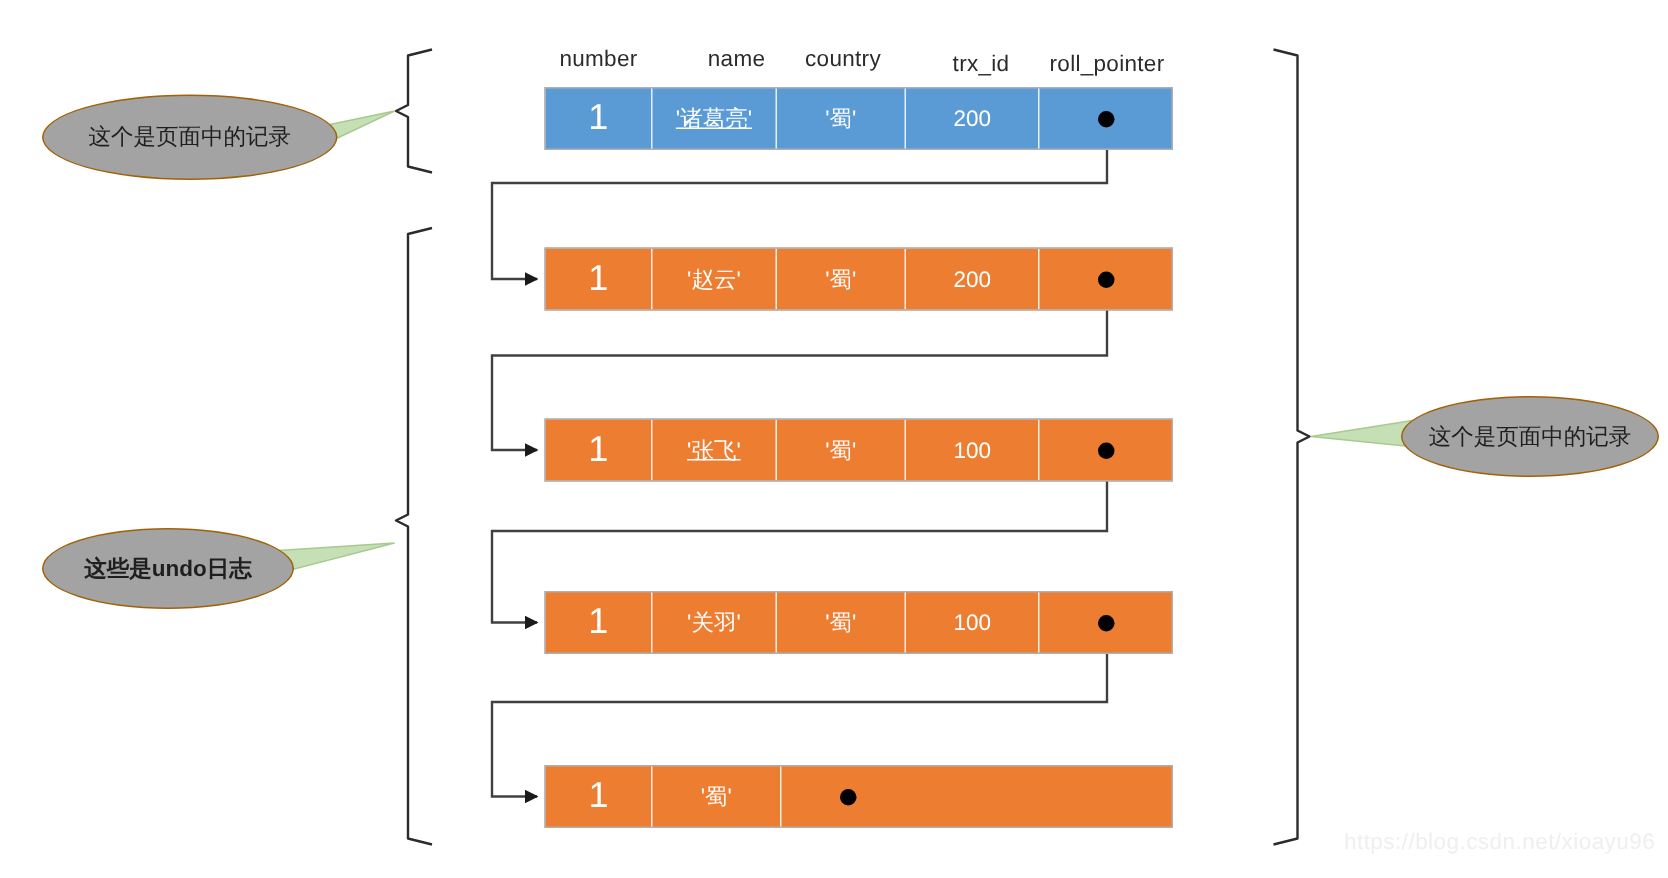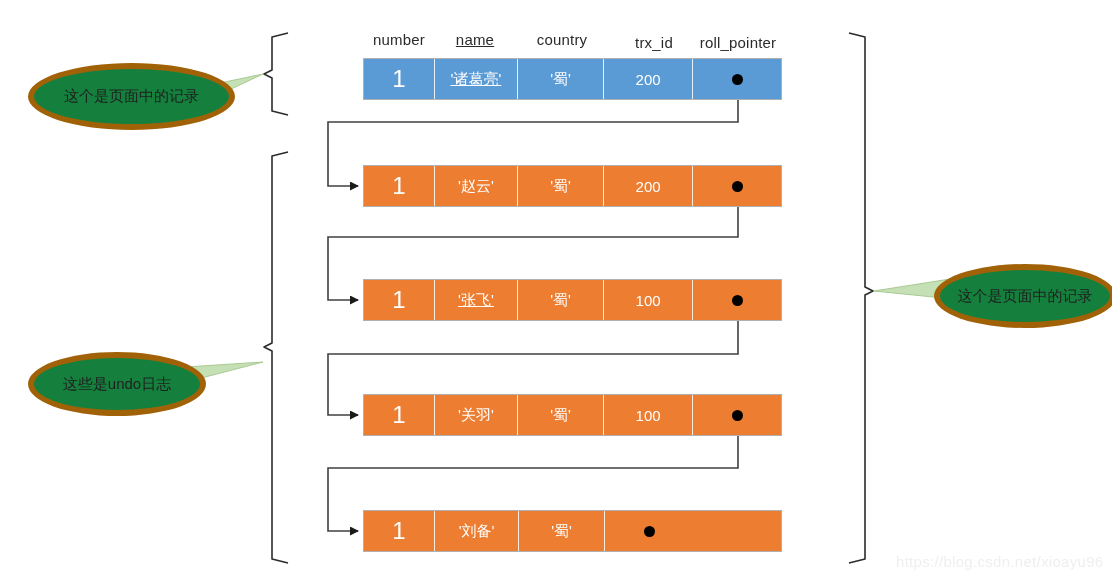--- a/index.html
+++ b/index.html
@@ -49,22 +49,22 @@
   .cell.num{font-size:24px;font-weight:300;}
   .cell.ptr{font-size:0;}
   .dot{
     width:11px;height:11px;border-radius:50%;
     background:#000000;display:block;
   }
 
   
   .callout{
     position:absolute;
-    background:#15803d;
-    border:6px solid #a16207;
+    background:#a3a3a3;
+    border:1px solid #a16207;
     border-radius:50%/50%;
     display:flex;
     align-items:center;
     justify-content:center;
     color:#1f1f1f;
     font-size:15px;
     white-space:nowrap;
     z-index:5;
     text-align:center;
   }
@@ -122,21 +122,21 @@
     <g>
       <path d="M738,300 L738,354 L328,354 L328,415 L358,415" fill="none" stroke="#404040" stroke-width="1.6" marker-end="url(#arrowHead)"></path>
     </g>
 
     <g>
       <path d="M738,415 L738,468 L328,468 L328,531 L358,531" fill="none" stroke="#404040" stroke-width="1.6" marker-end="url(#arrowHead)"></path>
     </g>
   </svg>
 
   <div class="col-head" style="left:399px;top:31px;">number</div>
-  <div class="col-head" style="left:475px;top:31px;text-decoration:underline;">name</div>
+  <div class="col-head" style="left:491px;top:31px;">name</div>
   <div class="col-head" style="left:562px;top:31px;text-align:center;">country</div>
   <div class="col-head" style="left:654px;top:34px;">trx_id</div>
   <div class="col-head" style="left:738px;top:34px;">roll_pointer</div>
 
   <div class="record-row blue" style="left:363px;top:58px;width:419px;height:42px;">
     <div class="cell num" style="width:71px;">1</div>
     <div class="cell" style="width:84px;text-decoration:underline;">'诸葛亮'</div>
     <div class="cell" style="width:86px;">'蜀'</div>
     <div class="cell" style="width:90px;">200</div>
     <div class="cell ptr" style="width:88px;">
@@ -169,32 +169,31 @@
     <div class="cell" style="width:84px;">'关羽'</div>
     <div class="cell" style="width:86px;">'蜀'</div>
     <div class="cell" style="width:90px;">100</div>
     <div class="cell ptr" style="width:88px;">
       <span class="dot"></span>
     </div>
   </div>
 
   <div class="record-row orange" style="left:363px;top:510px;width:419px;height:42px;">
     <div class="cell num" style="width:71px;">1</div>
-    <div class="cell" style="width:84px;">'刘备'</div>
     <div class="cell" style="width:86px;">'蜀'</div>
     <div class="cell ptr" style="width:88px;">
       <span class="dot"></span>
     </div>
   </div>
 
   <div class="callout" style="left:28px;top:63px;width:195px;height:55px;">
     <span>这个是页面中的记录</span>
   </div>
 
-  <div class="callout" style="left:28px;top:352px;width:166px;height:52px;">
+  <div class="callout" style="left:28px;top:352px;width:166px;height:52px;font-weight:bold;">
     <span>这些是undo日志</span>
   </div>
 
   <div class="callout" style="left:934px;top:264px;width:170px;height:52px;">
     <span>这个是页面中的记录</span>
   </div>
 
   <div class="watermark" style="left:896px;top:553px;">https://blog.csdn.net/xioayu96</div>
 
 </div>

